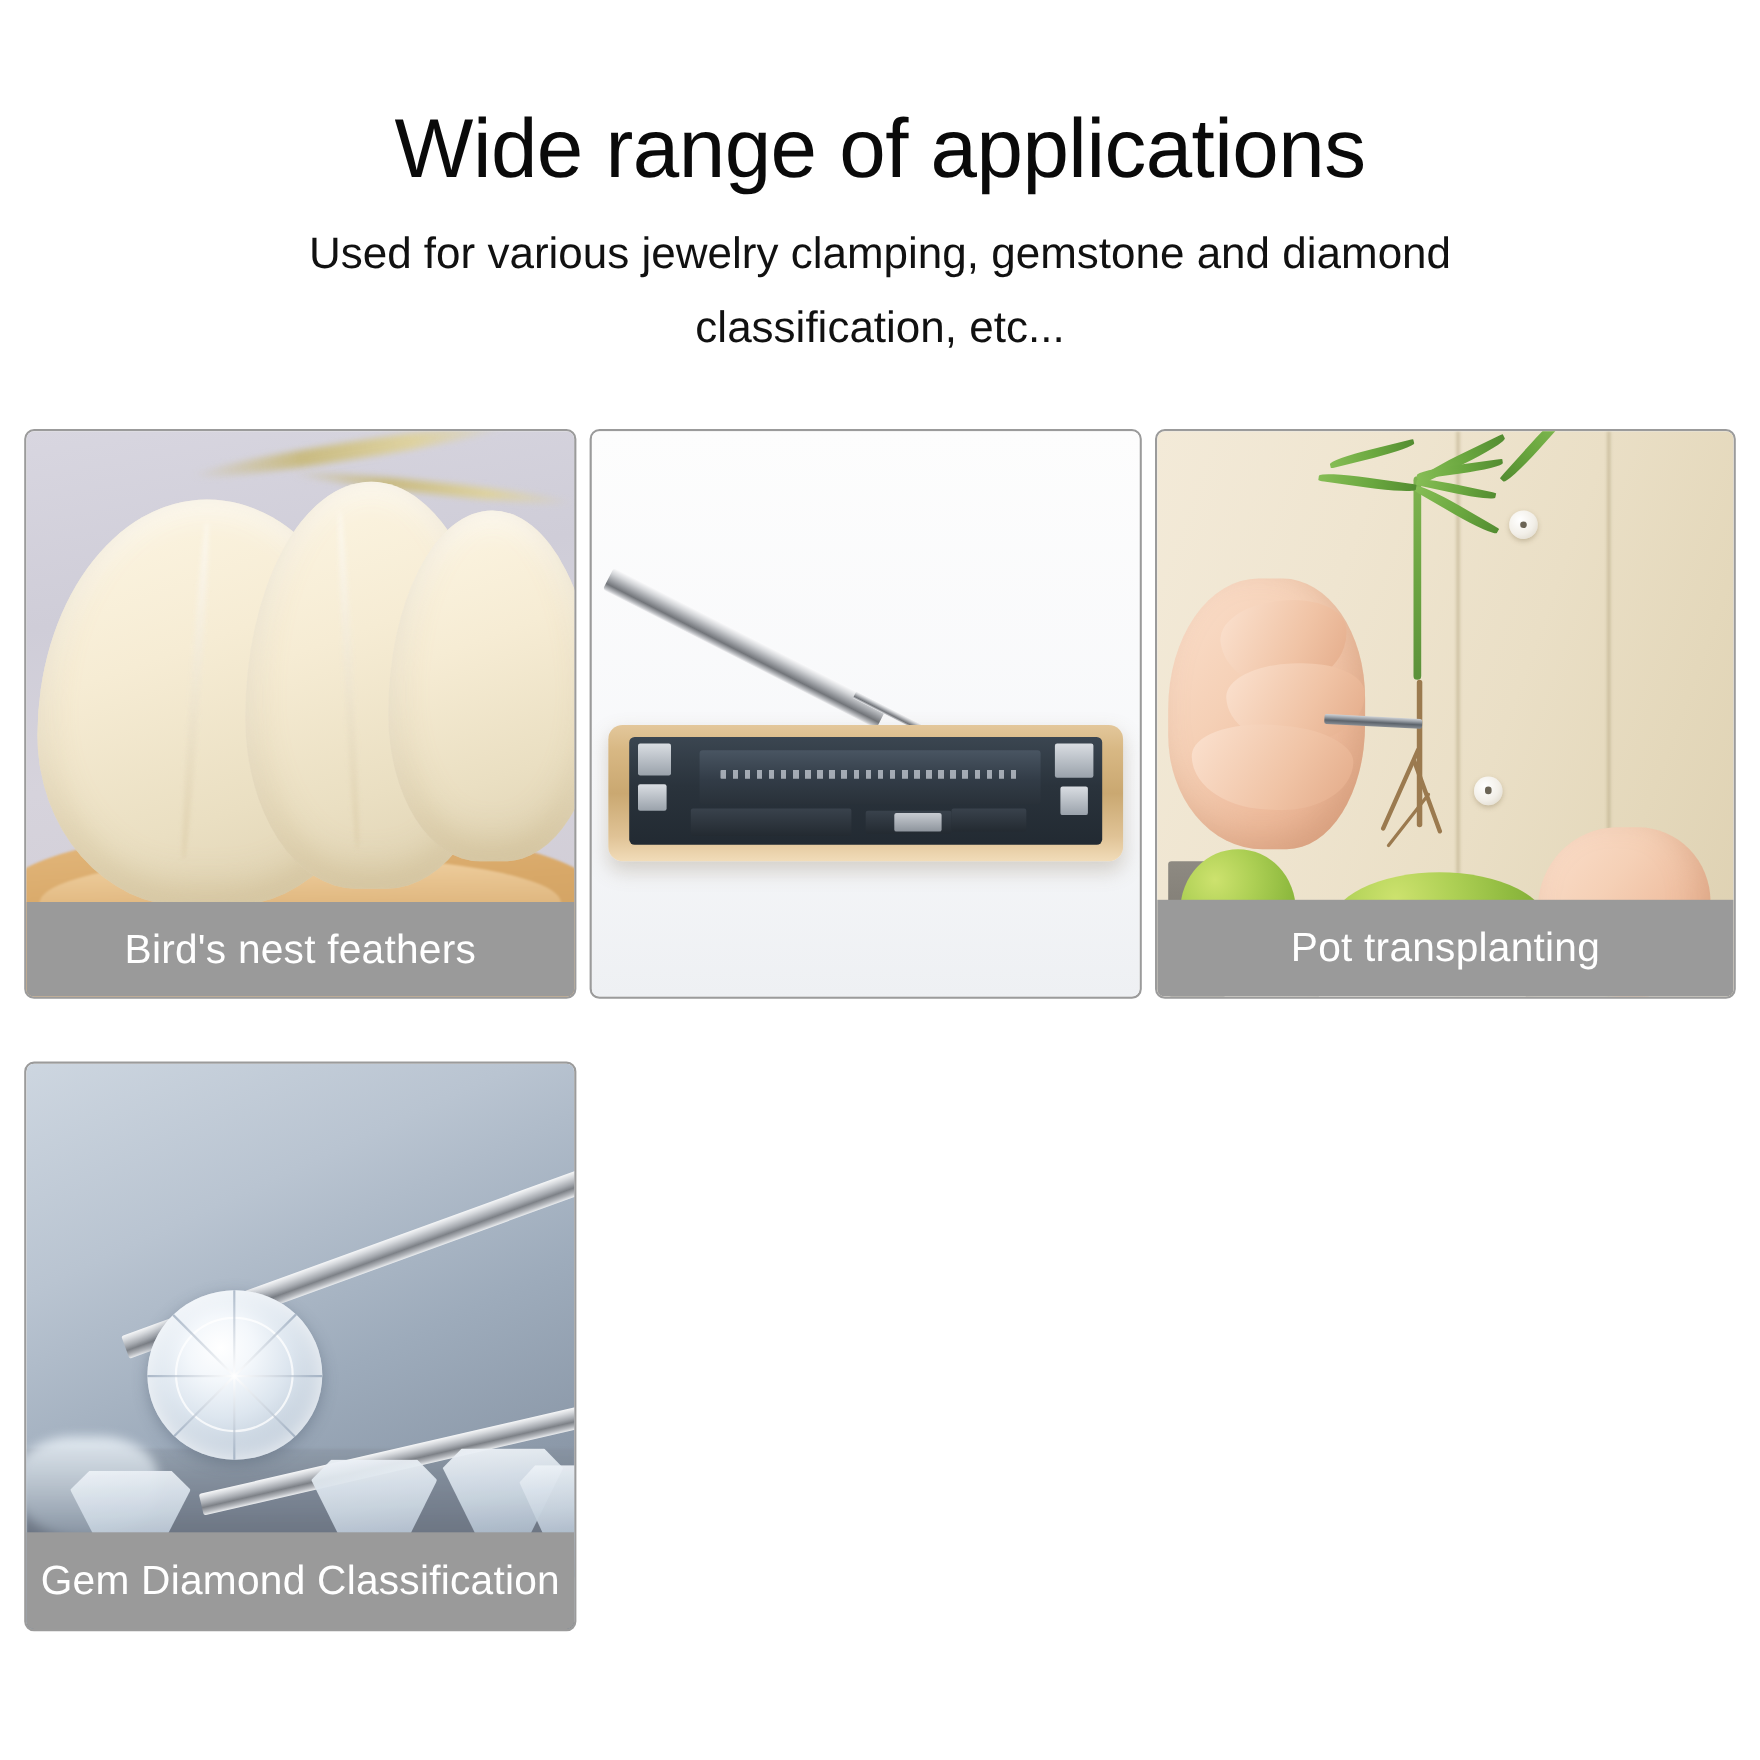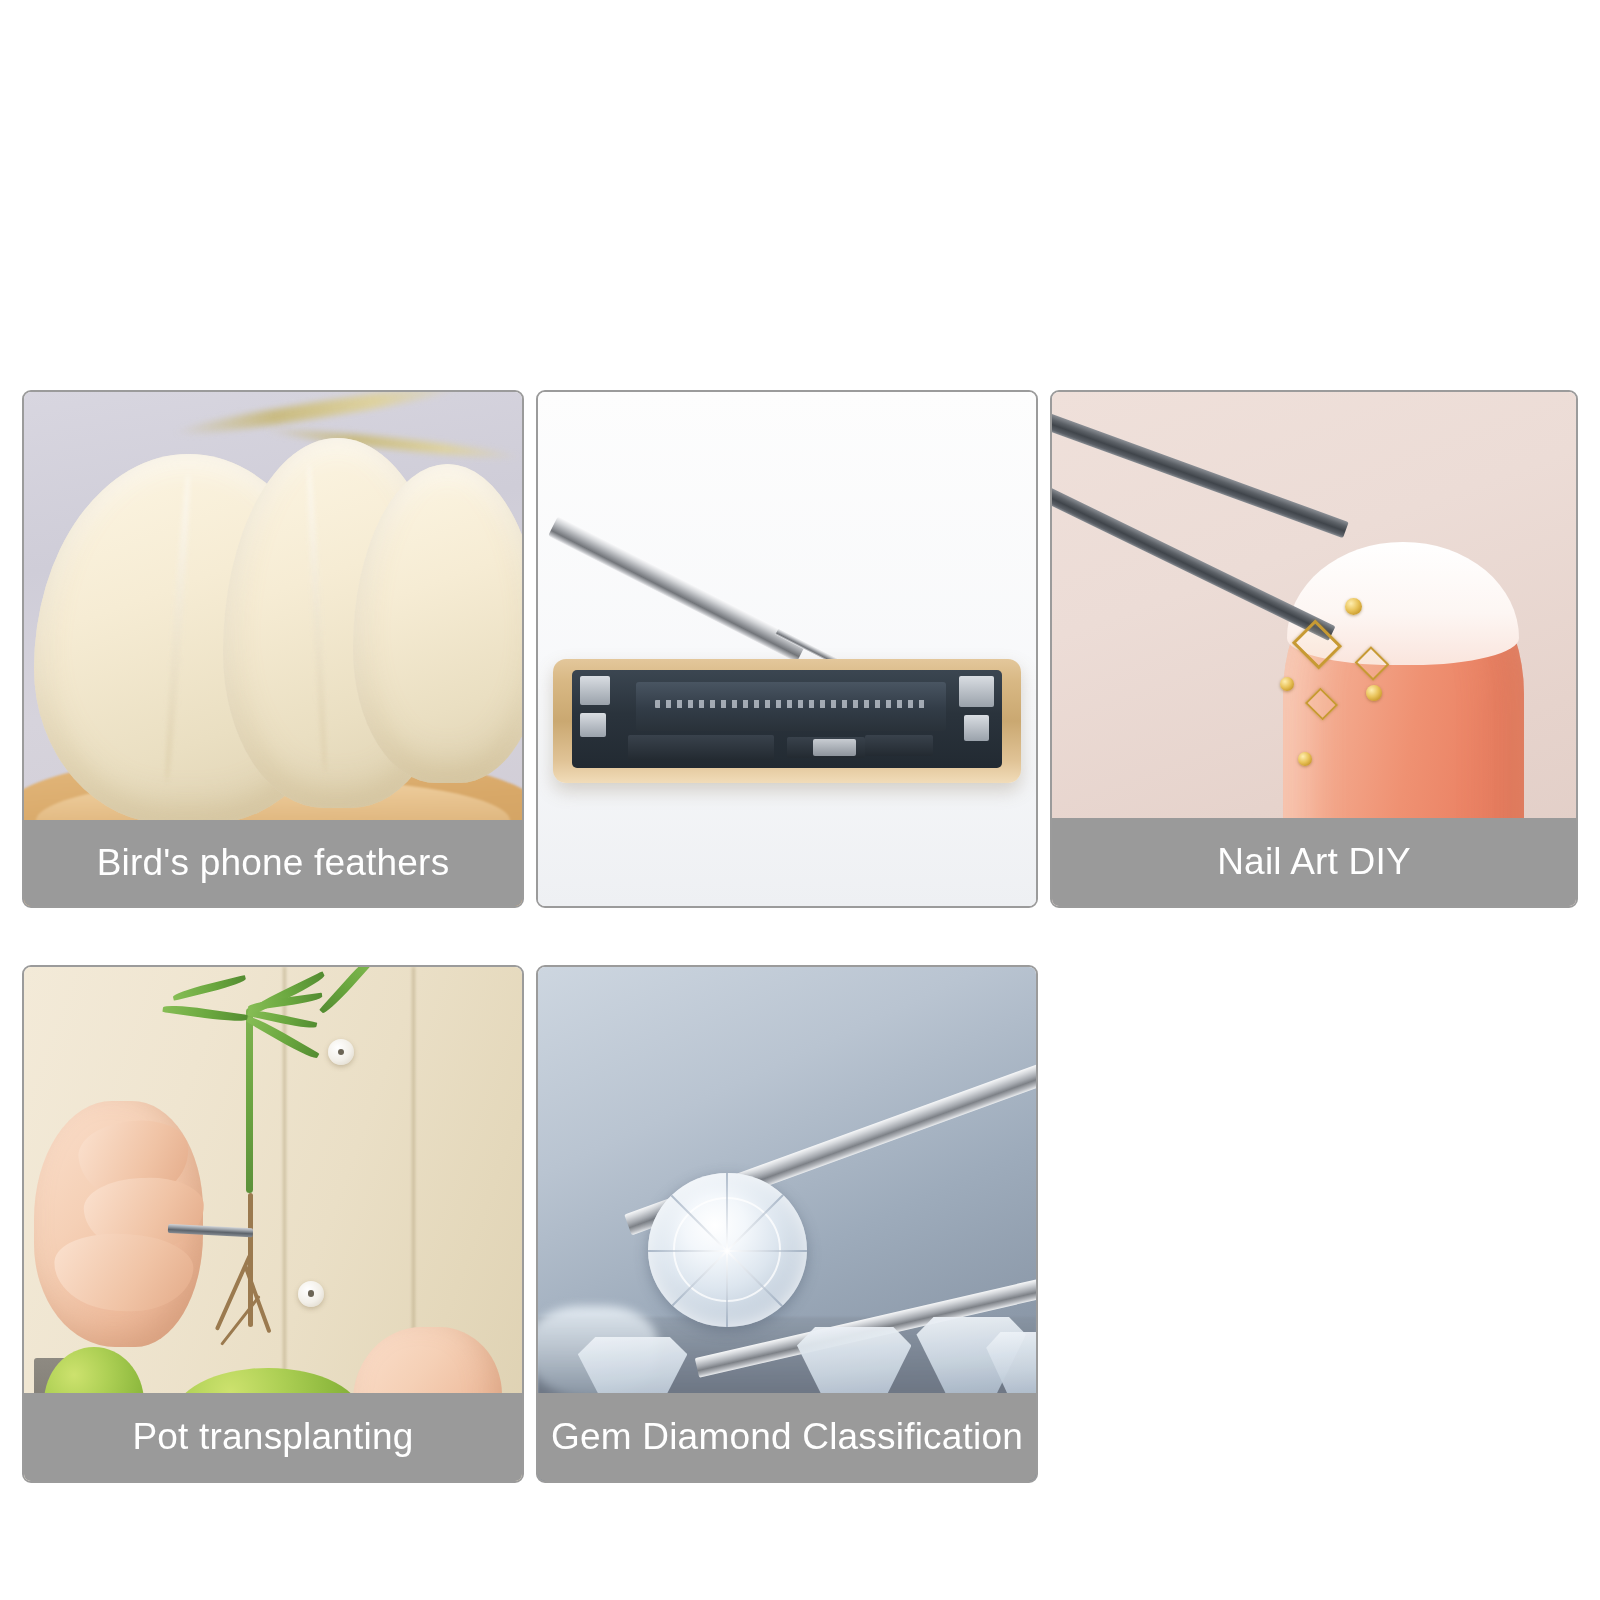--- a/index.html
+++ b/index.html
@@ -402,35 +402,39 @@
     transform-origin: left center;
     background: linear-gradient(180deg, #cfd2d6 0%, #9aa0a7 30%, #5d646c 60%, #878d94 100%);
     border-radius: 2px;
   }
 </style>
 </head>
 <body>
 
 <div class="page">
 
+  <div class="header">
+    <h1 class="title">Wide range of applications</h1>
+    <p class="subtitle">Used for various jewelry clamping, gemstone and diamond classification, etc...</p>
+  </div>
 
   <div class="grid">
 
     <div class="card row1">
       <div class="photo">
         <div class="nest-bg"></div>
         <div class="nest-straw" style="left:30%;top:2%;width:58%;height:16px;transform:rotate(-9deg);"></div>
         <div class="nest-straw" style="left:48%;top:9%;width:52%;height:11px;transform:rotate(6deg);"></div>
         <div class="nest-tray"></div>
         <div class="nest-lobe" style="left:2%;top:12%;width:62%;height:72%;"></div>
         <div class="nest-lobe" style="left:40%;top:9%;width:46%;height:72%;"></div>
         <div class="nest-lobe" style="left:66%;top:14%;width:38%;height:62%;"></div>
         <div class="nest-ridge" style="left:30%;top:16%;width:9px;height:60%;transform:rotate(4deg);"></div>
         <div class="nest-ridge" style="left:58%;top:14%;width:8px;height:60%;transform:rotate(-3deg);"></div>
-        <div class="caption">Bird's phone feathers</div>
+        <div class="caption">Bird's nest feathers</div>
       </div>
     </div>
 
 
     <div class="card row1">
       <div class="photo">
         <div class="phone-bg"></div>
 
         <div class="phone-tweezer" style="left:3%;top:24%;width:56%;height:22px;transform:rotate(27deg);border-radius:3px;"></div>
         <div class="phone-tweezer" style="left:48%;top:46%;width:14%;height:7px;transform:rotate(27deg);"></div>
@@ -447,43 +451,20 @@
             <div class="chip dark" style="left:13%;top:66%;width:34%;height:26%;"></div>
             <div class="chip dark" style="left:50%;top:68%;width:18%;height:22%;"></div>
             <div class="flex-cable" style="left:56%;top:70%;width:10%;height:18%;"></div>
             <div class="chip dark" style="left:68%;top:66%;width:16%;height:22%;"></div>
           </div>
         </div>
 
       </div>
     </div>
 
-    <div class="card row2">
-      <div class="photo">
-        <div class="nail-bg"></div>
-
-        <div class="nail-finger">
-          <div class="nail-tip"></div>
-        </div>
-
-        <div class="nail-tweezer" style="left:-4%;top:3%;width:64%;height:17px;transform:rotate(20deg);border-radius:2px;"></div>
-        <div class="nail-tweezer" style="left:-6%;top:16%;width:66%;height:16px;transform:rotate(26deg);border-radius:2px;"></div>
-
-        <div class="stud-dot" style="left:56%;top:40%;width:17px;height:17px;"></div>
-        <div class="stud-dot" style="left:43.5%;top:55.5%;width:14px;height:14px;"></div>
-        <div class="stud-dot" style="left:60%;top:57%;width:16px;height:16px;"></div>
-        <div class="stud-dot" style="left:47%;top:70%;width:14px;height:14px;"></div>
-
-        <div class="stud-diamond" style="left:47%;top:46%;width:32px;height:27px;"></div>
-        <div class="stud-diamond" style="left:58.5%;top:50.5%;width:22px;height:19px;border-width:2px;"></div>
-        <div class="stud-diamond" style="left:49%;top:58.5%;width:21px;height:18px;border-width:2px;"></div>
-
-        <div class="caption">Nail Art DIY</div>
-      </div>
-    </div>
 
     <div class="card row2">
       <div class="photo">
         <div class="pot-bg"></div>
         <div class="shirt-seam" style="left:52%;top:0;height:100%;"></div>
         <div class="shirt-seam" style="left:78%;top:0;height:100%;"></div>
         <div class="shirt-button" style="left:61%;top:14%;"></div>
         <div class="shirt-button" style="left:55%;top:61%;"></div>
 
         <div class="plant-stem" style="left:44.5%;top:8%;height:36%;"></div>

